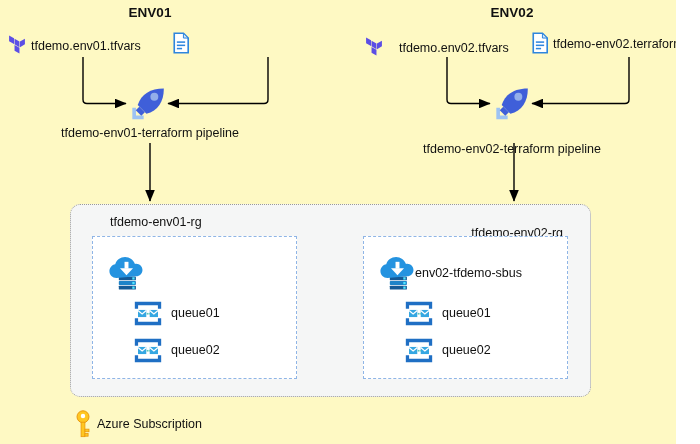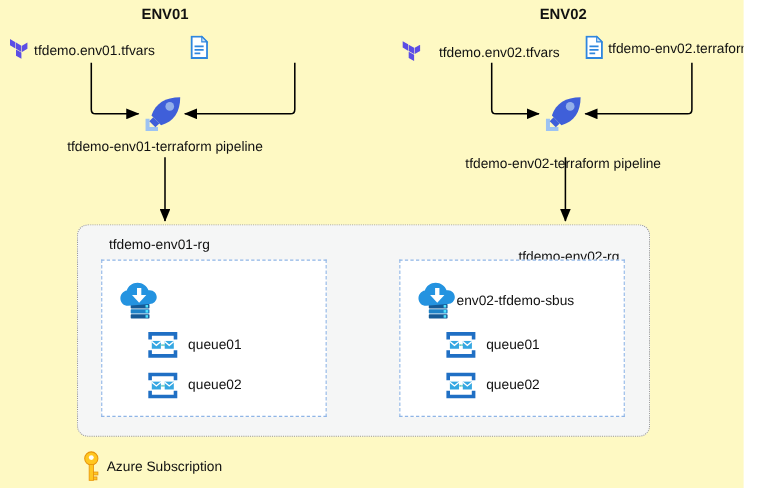--- a/index.html
+++ b/index.html
@@ -109,21 +109,21 @@
       <use href="#sym-doc"></use>
     </svg>
   <div class="lbl" style="left:553px; top:37px;">tfdemo-env02.terraform.yml</div>
   <svg class="icon" style="left:493px; top:84px;" width="38" height="39">
       <use href="#sym-rocket"></use>
     </svg>
   <div class="pipe-lbl" style="left:417px; top:142px;">tfdemo-env02-terraform pipeline</div>
 
   <div class="subscription-box"></div>
 
-  <div class="lbl" style="left:99px; top:215px;">tfdemo-env01-rg</div>
+  <div class="lbl" style="left:110px; top:215px;">tfdemo-env01-rg</div>
   <div class="lbl" style="left:420px; top:226px; width:143px; text-align:right;">tfdemo-env02-rg</div>
 
   <div class="rg-box" style="left:92px;"></div>
   <svg class="icon" style="left:106px; top:251px;" width="41" height="43">
       <use href="#sym-sbus"></use>
     </svg>
   <svg class="icon" style="left:134px; top:301px;" width="28" height="25">
       <use href="#sym-queue"></use>
     </svg>
   <div class="lbl" style="left:171px; top:306px;">queue01</div>

